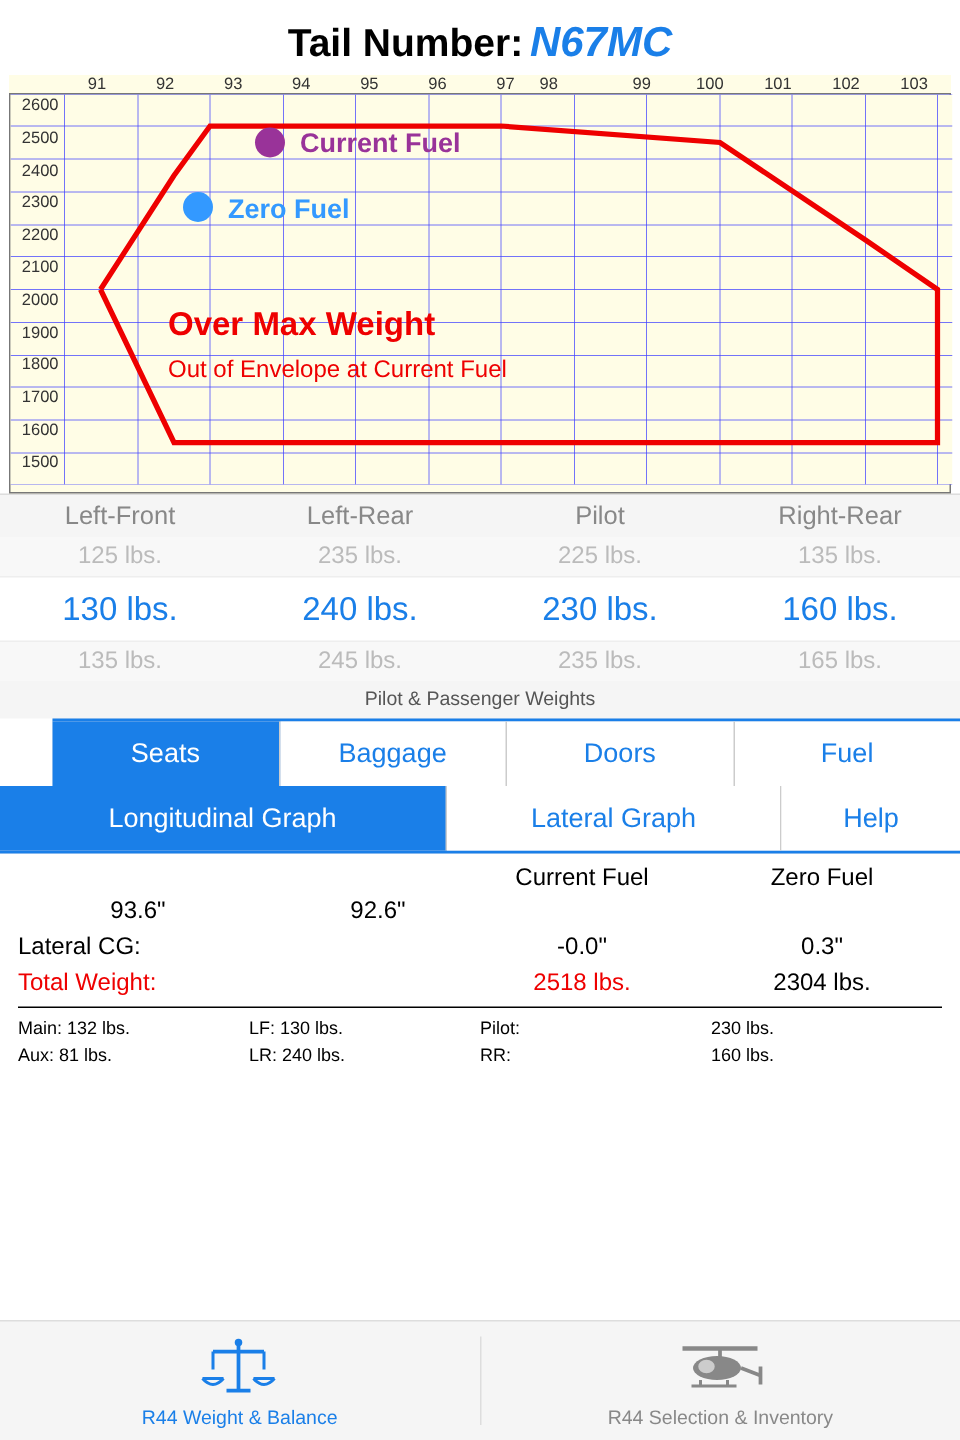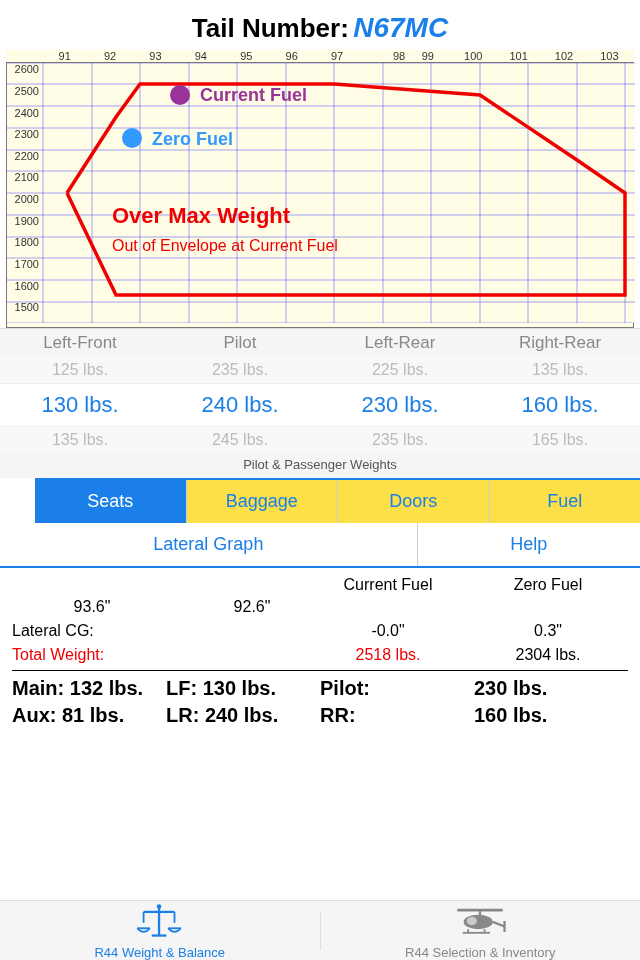--- a/index.html
+++ b/index.html
@@ -17,21 +17,21 @@
     #weights-row-gray { display: flex; background: #f8f8f8; }
     #weights-row-gray .wcell { flex: 1; text-align: center; font-size: 16px; color: #bbb; padding: 4px 0; }
     #weights-row-main { display: flex; background: #fff; border-top: 1px solid #eee; border-bottom: 1px solid #eee; }
     #weights-row-main .wcell { flex: 1; text-align: center; font-size: 22px; color: #1a7fe8; font-weight: 500; padding: 8px 0; }
     #weights-row-gray2 { display: flex; background: #f8f8f8; }
     #weights-row-gray2 .wcell { flex: 1; text-align: center; font-size: 16px; color: #bbb; padding: 4px 0; }
     #weights-caption { text-align: center; font-size: 13px; color: #555; padding: 4px 0 6px; background: #f5f5f5; }
 
     
     #tabs-row1 { display: flex; background: #e8e8e8; border-top: 2px solid #1a7fe8; margin-left: 35px; }
-    #tabs-row1 .tab { flex: 1; text-align: center; padding: 11px 0; font-size: 18px; cursor: pointer; border-right: 1px solid #ccc; color: #1a7fe8; background: #fde047; }
+    #tabs-row1 .tab { flex: 1; text-align: center; padding: 11px 0; font-size: 18px; cursor: pointer; border-right: 1px solid #ccc; color: #1a7fe8; background: #ffffff; }
     #tabs-row1 .tab:last-child { border-right: none; }
     #tabs-row1 .tab.active { background: #1a7fe8; color: #fff; }
 
     #tabs-row2 { display: flex; background: #e8e8e8; border-bottom: 2px solid #1a7fe8; }
     #tabs-row2 .tab2 { flex: 1; text-align: center; padding: 11px 0; font-size: 18px; cursor: pointer; color: #1a7fe8; background: #fff; border-right: 1px solid #ccc; }
     #tabs-row2 .tab2:last-child { border-right: none; }
     #tabs-row2 .tab2.active { background: #1a7fe8; color: #fff; }
 
     
     #cg-section { padding: 8px 12px 0; }
@@ -43,24 +43,24 @@
     .cg-row-item .v2 { width: 160px; text-align: center; font-size: 16px; color: #000; }
     .cg-row-item.red .lbl { color: #e00; }
     .cg-row-item.red .v1 { color: #e00; }
 
     
     .divider { border: none; border-top: 1.5px solid #000; margin: 6px 12px; }
 
     
     #detail-rows { padding: 0 12px; }
     .detail-row { display: flex; margin-bottom: 4px; }
-    .detail-row .dcell { font-size: 20px; color: #000; flex: 1; font-weight: bold; }
-
-    
-    #bottom-nav { position: absolute; bottom: 0; left: 0; right: 0; height: 60px; background: #f5f5f5; border-top: 1px solid #ddd; display: flex; }
+    .detail-row .dcell { font-size: 12px; color: #000; flex: 1; }
+
+    
+    #bottom-nav { position: absolute; bottom: 0; left: 0; right: 0; height: 80px; background: #f5f5f5; border-top: 1px solid #ddd; display: flex; }
     #bottom-nav .nav-item { flex: 1; display: flex; flex-direction: column; align-items: center; justify-content: center; cursor: pointer; }
     #bottom-nav .nav-item .nav-label { font-size: 13px; color: #1a7fe8; margin-top: 4px; text-align: center; }
     #bottom-nav .nav-item .nav-label.gray { color: #888; }
     #bottom-nav .divider-v { width: 1px; background: #ddd; align-self: stretch; margin: 10px 0; }
   </style>
 </head>
 <body>
 
 <div id="header">
   <span class="title-static">Tail Number:</span>
@@ -69,21 +69,21 @@
 
 <div style="margin:0 6px;">
   <div style="display:flex;padding-left:36px;padding-right:2px;background:#fffde6;">
     <span style="flex:1;text-align:center;font-size:11px;color:#333">91</span>
     <span style="flex:1;text-align:center;font-size:11px;color:#333">92</span>
     <span style="flex:1;text-align:center;font-size:11px;color:#333">93</span>
     <span style="flex:1;text-align:center;font-size:11px;color:#333">94</span>
     <span style="flex:1;text-align:center;font-size:11px;color:#333">95</span>
     <span style="flex:1;text-align:center;font-size:11px;color:#333">96</span>
     <span style="flex:1;text-align:center;font-size:11px;color:#333">97</span>
-    <span style="flex:1;text-align:right;font-size:11px;color:#333">98</span>
+    <span style="flex:1;text-align:left;font-size:11px;color:#333">98</span>
     <span style="flex:1;text-align:center;font-size:11px;color:#333">99</span>
     <span style="flex:1;text-align:center;font-size:11px;color:#333">100</span>
     <span style="flex:1;text-align:center;font-size:11px;color:#333">101</span>
     <span style="flex:1;text-align:center;font-size:11px;color:#333">102</span>
     <span style="flex:1;text-align:center;font-size:11px;color:#333">103</span>
   </div>
   <div style="position:relative;background:#fffde6;border:1.5px solid #777;">
     <svg viewBox="0 0 628 260" width="628" height="260" xmlns="http://www.w3.org/2000/svg">
 
       <rect x="0" y="0" width="628" height="260" fill="#fffde6"></rect>
@@ -140,22 +140,22 @@
       <circle cx="173" cy="32" r="10" fill="#993399"></circle>
       <text x="193" y="38" font-size="18" font-weight="700" fill="#993399">Current Fuel</text>
 
     </svg>
   </div>
 </div>
 
 <div id="weights-section">
   <div id="weights-labels">
     <div class="wlabel">Left-Front</div>
+    <div class="wlabel">Left-Rear</div>
     <div class="wlabel">Pilot</div>
-    <div class="wlabel">Left-Rear</div>
     <div class="wlabel">Right-Rear</div>
   </div>
   <div id="weights-row-gray">
     <div class="wcell">125 lbs.</div>
     <div class="wcell">235 lbs.</div>
     <div class="wcell">225 lbs.</div>
     <div class="wcell">135 lbs.</div>
   </div>
   <div id="weights-row-main">
     <div class="wcell">130 lbs.</div>
@@ -173,20 +173,21 @@
 </div>
 
 <div id="tabs-row1">
   <div class="tab active">Seats</div>
   <div class="tab">Baggage</div>
   <div class="tab">Doors</div>
   <div class="tab">Fuel</div>
 </div>
 
 <div id="tabs-row2">
+  <div class="tab2 active" style="flex:2;">Longitudinal Graph</div>
   <div class="tab2" style="flex:1.5;">Lateral Graph</div>
   <div class="tab2" style="flex:0.8;">Help</div>
 </div>
 
 <div id="cg-section">
   <div id="cg-header">
     <div class="col-head">Current Fuel</div>
     <div class="col-head">Zero Fuel</div>
   </div>
   <div class="cg-row-item">

